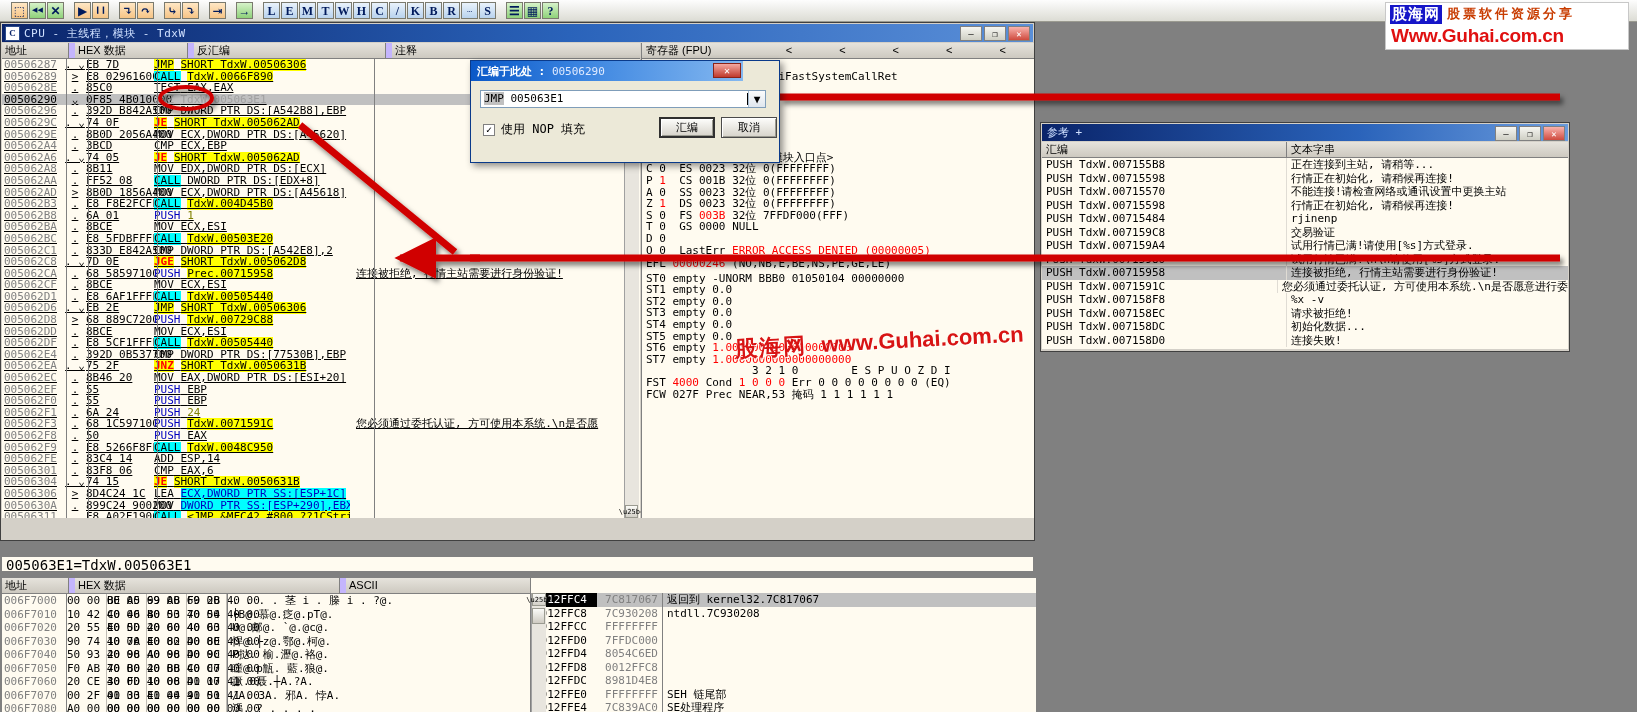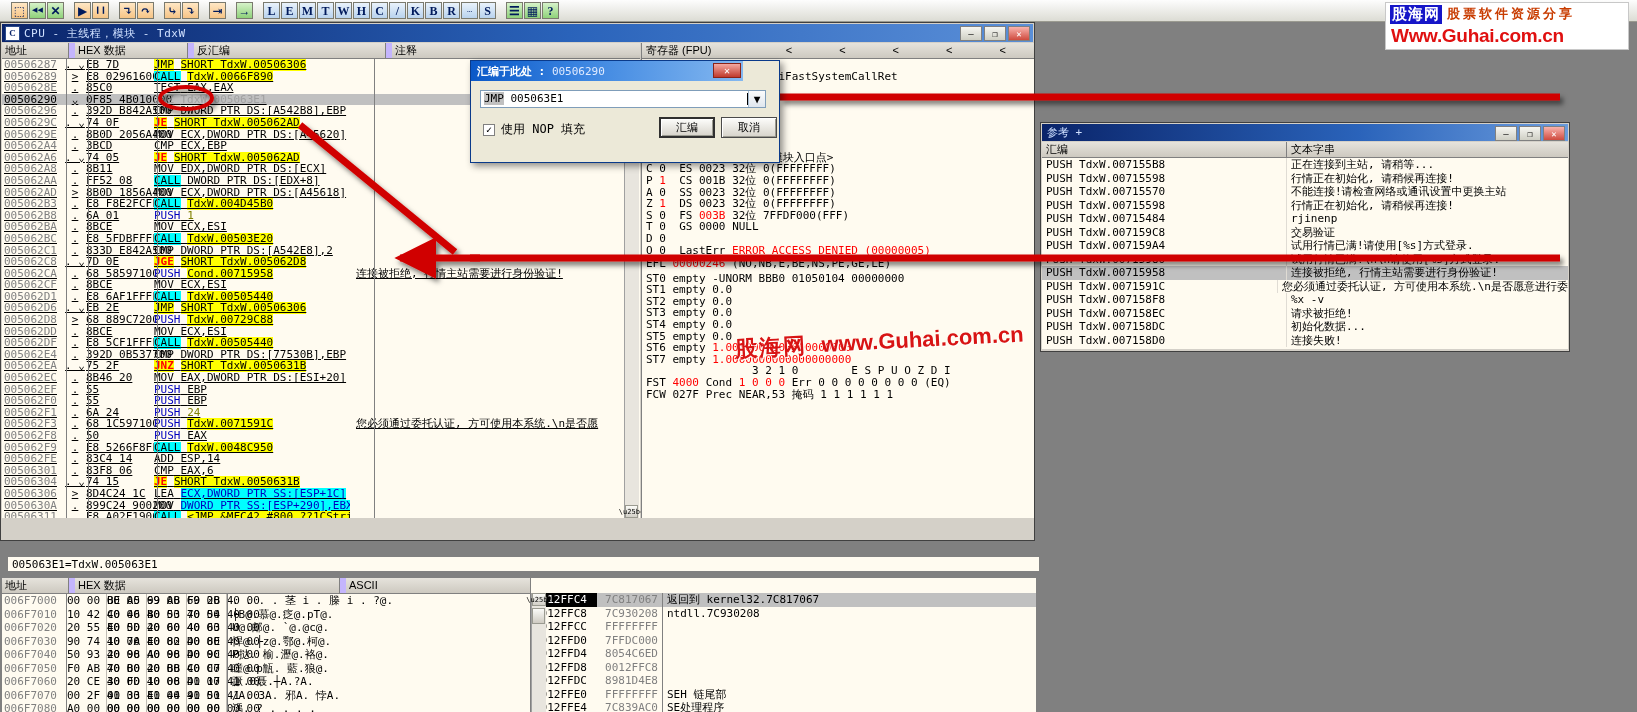--- a/index.html
+++ b/index.html
@@ -116,23 +116,23 @@
 
   
   .srow{display:flex;height:13.5px;line-height:13.5px;white-space:nowrap;font-size:11px;}
   .srow.sel .s-a{background:#000;color:#fff;}
   .srow.sel{background:#c0c0c0;}
   .s-a{width:66px;padding-left:3px;box-sizing:border-box;color:#000;}
   .s-v{width:66px;color:#808080;box-sizing:border-box;text-align:right;padding-right:4px;border-right:1px solid #808080;}
   .s-c{flex:1;padding-left:4px;color:#000;box-sizing:border-box;}
 
   #statusbar{
-    position:absolute;left:7px;top:533px;width:1031px;height:16px;
+    position:absolute;left:1px;top:533px;width:1031px;height:16px;
     background:#fffbf0;border-top:1px solid #808080;border-bottom:1px solid #808080;
-    font-size:11px;line-height:16px;padding-left:4px;box-sizing:border-box;color:#000;
+    font-size:14px;line-height:16px;padding-left:4px;box-sizing:border-box;color:#000;
   }
 
   
   .vsb{
     position:absolute;width:14px;background:#e8e5de;border-left:1px solid #a0a0a0;
   }
   .vsb .arw{
     height:13px;background:linear-gradient(#fbfbf8,#d2cfc7);border:1px solid #9a9a90;
     box-sizing:border-box;display:flex;align-items:center;justify-content:center;font-size:7px;
   }
@@ -426,21 +426,21 @@
           <div class="d-addr">005062C8</div>
           <div class="d-mark">. ⌄</div>
           <div class="d-hex">7D 0E</div>
           <div class="d-dis"><span class="kw-jcc">JGE</span> <span class="kw-tgt">SHORT TdxW.005062D8</span></div>
           <div class="d-cmt"></div>
         </div>
         <div class="drow">
           <div class="d-addr">005062CA</div>
           <div class="d-mark">.</div>
           <div class="d-hex">68 58597100</div>
-          <div class="d-dis"><span class="kw-op">PUSH</span> <span class="kw-tgt">Cond.00715958</span></div>
+          <div class="d-dis"><span class="kw-op">PUSH</span> <span class="kw-tgt">Prec.00715958</span></div>
           <div class="d-cmt">连接被拒绝, 行情主站需要进行身份验证!</div>
         </div>
         <div class="drow">
           <div class="d-addr">005062CF</div>
           <div class="d-mark">.</div>
           <div class="d-hex">8BCE</div>
           <div class="d-dis"><span>MOV</span> <span>ECX,ESI</span></div>
           <div class="d-cmt"></div>
         </div>
         <div class="drow">

